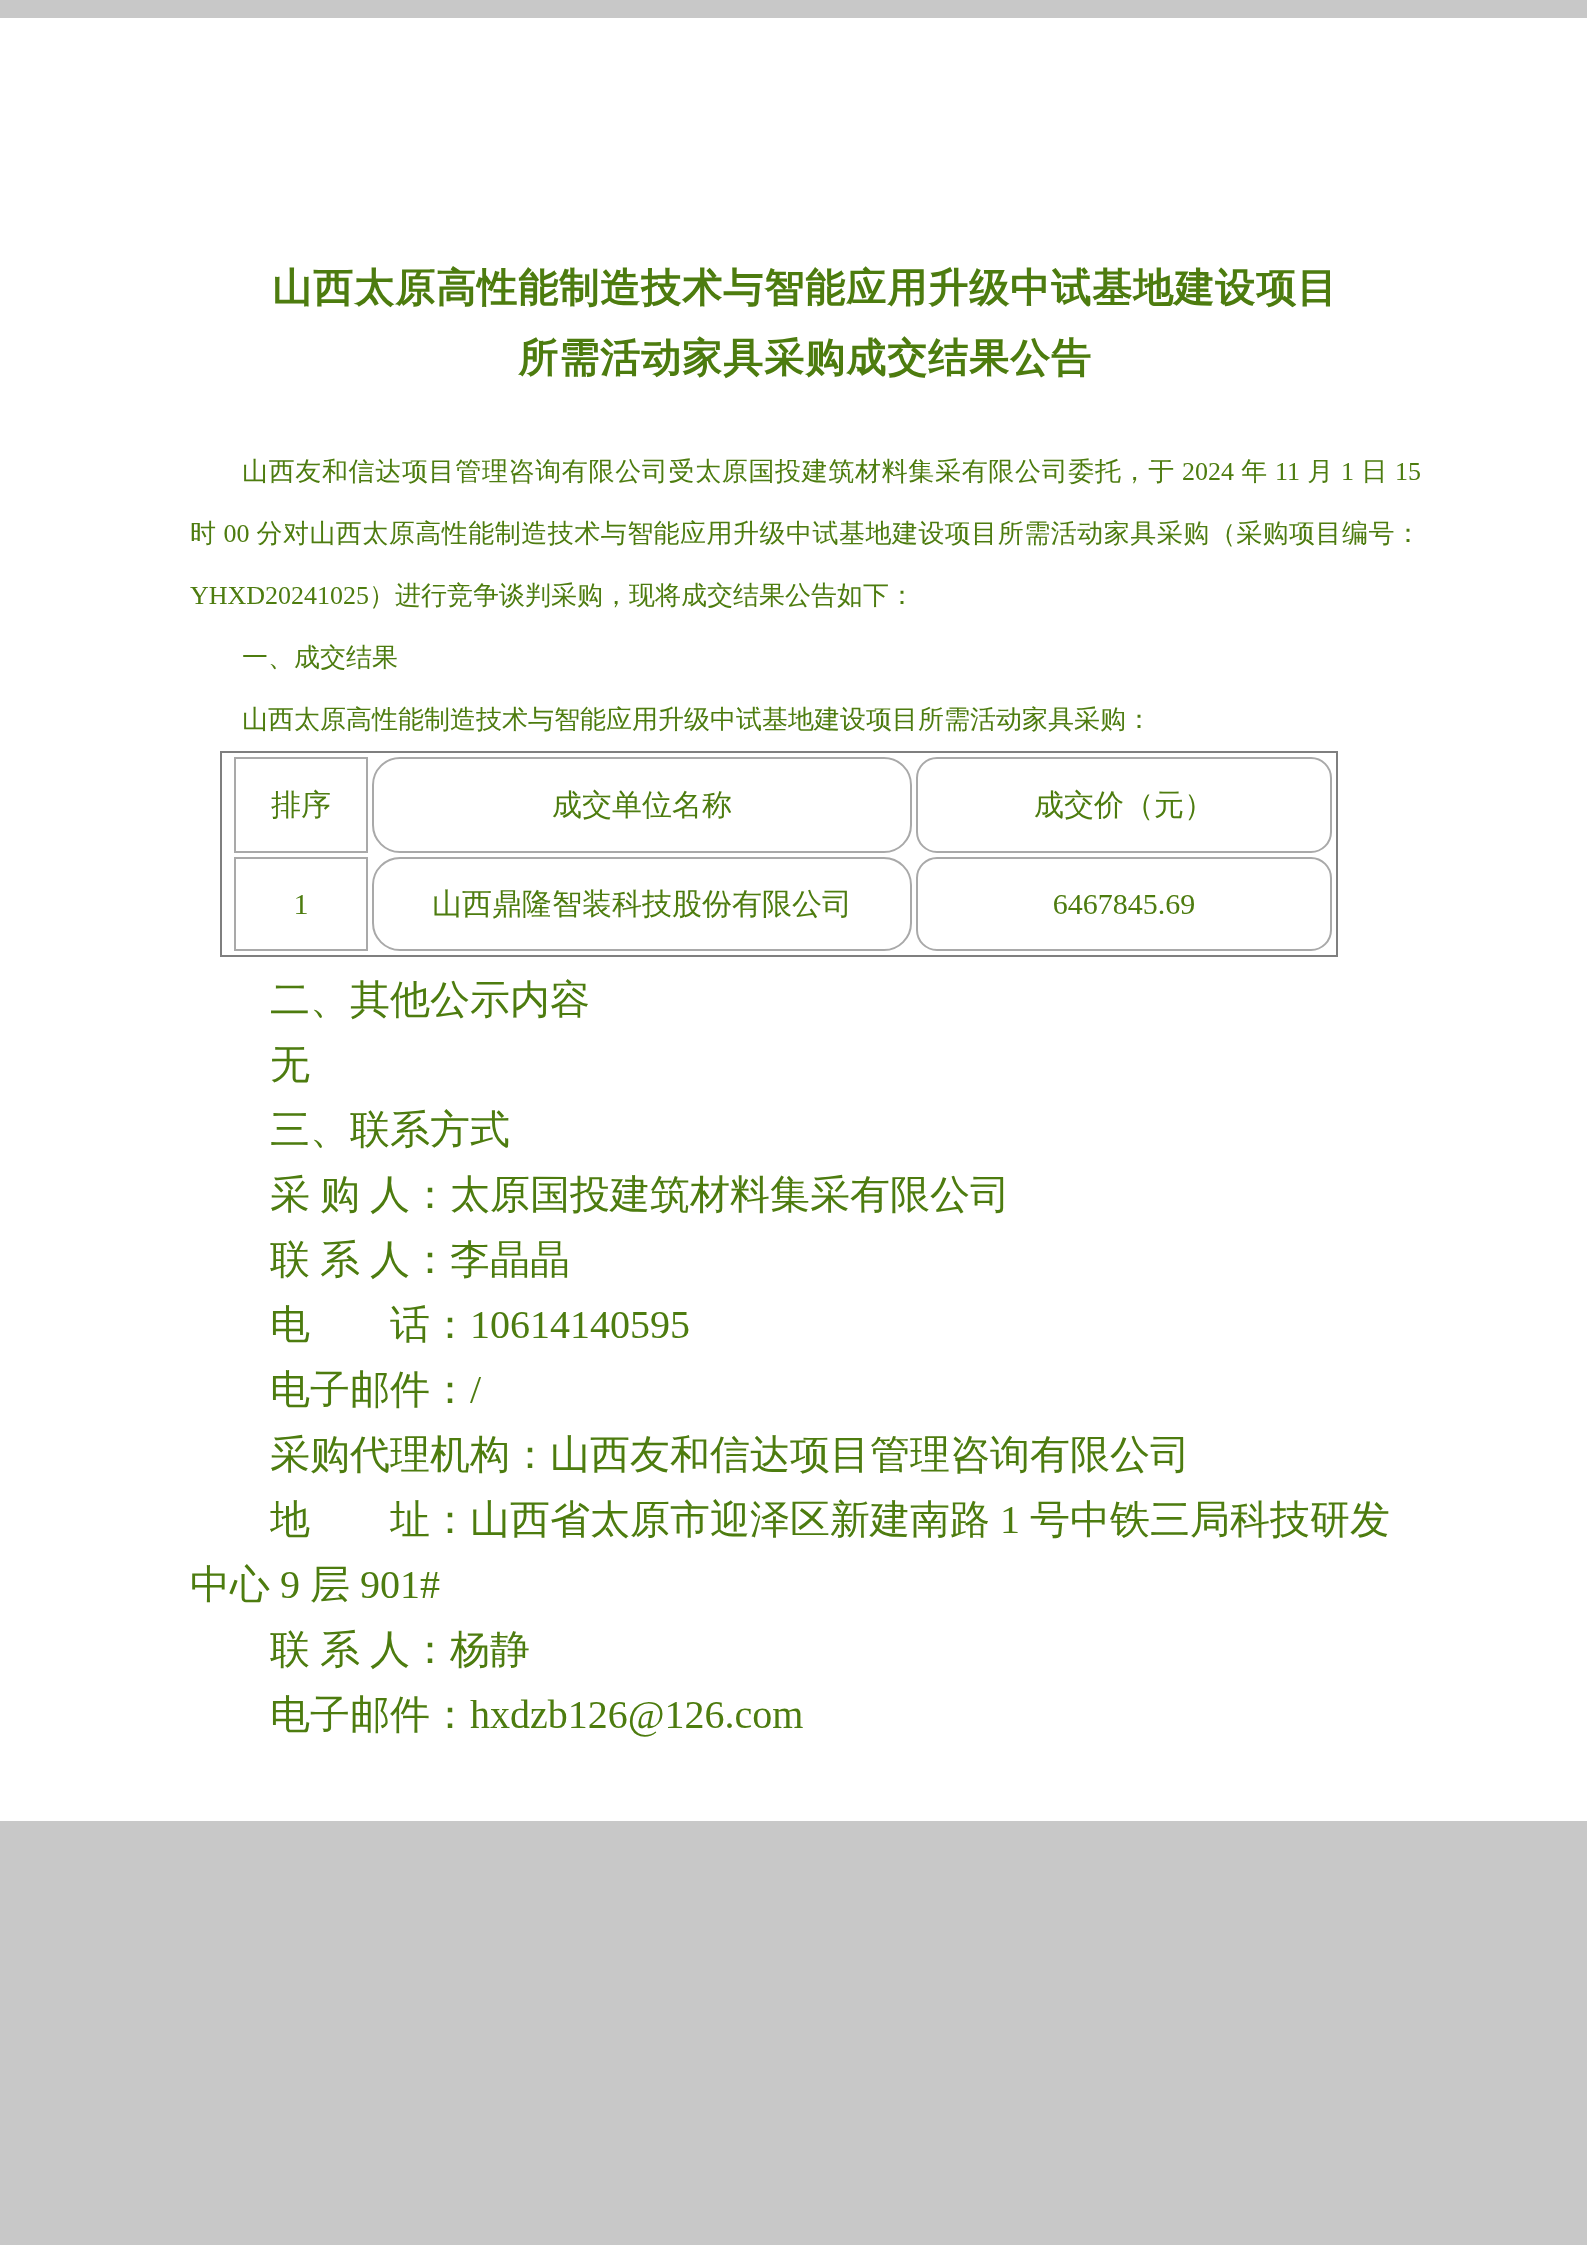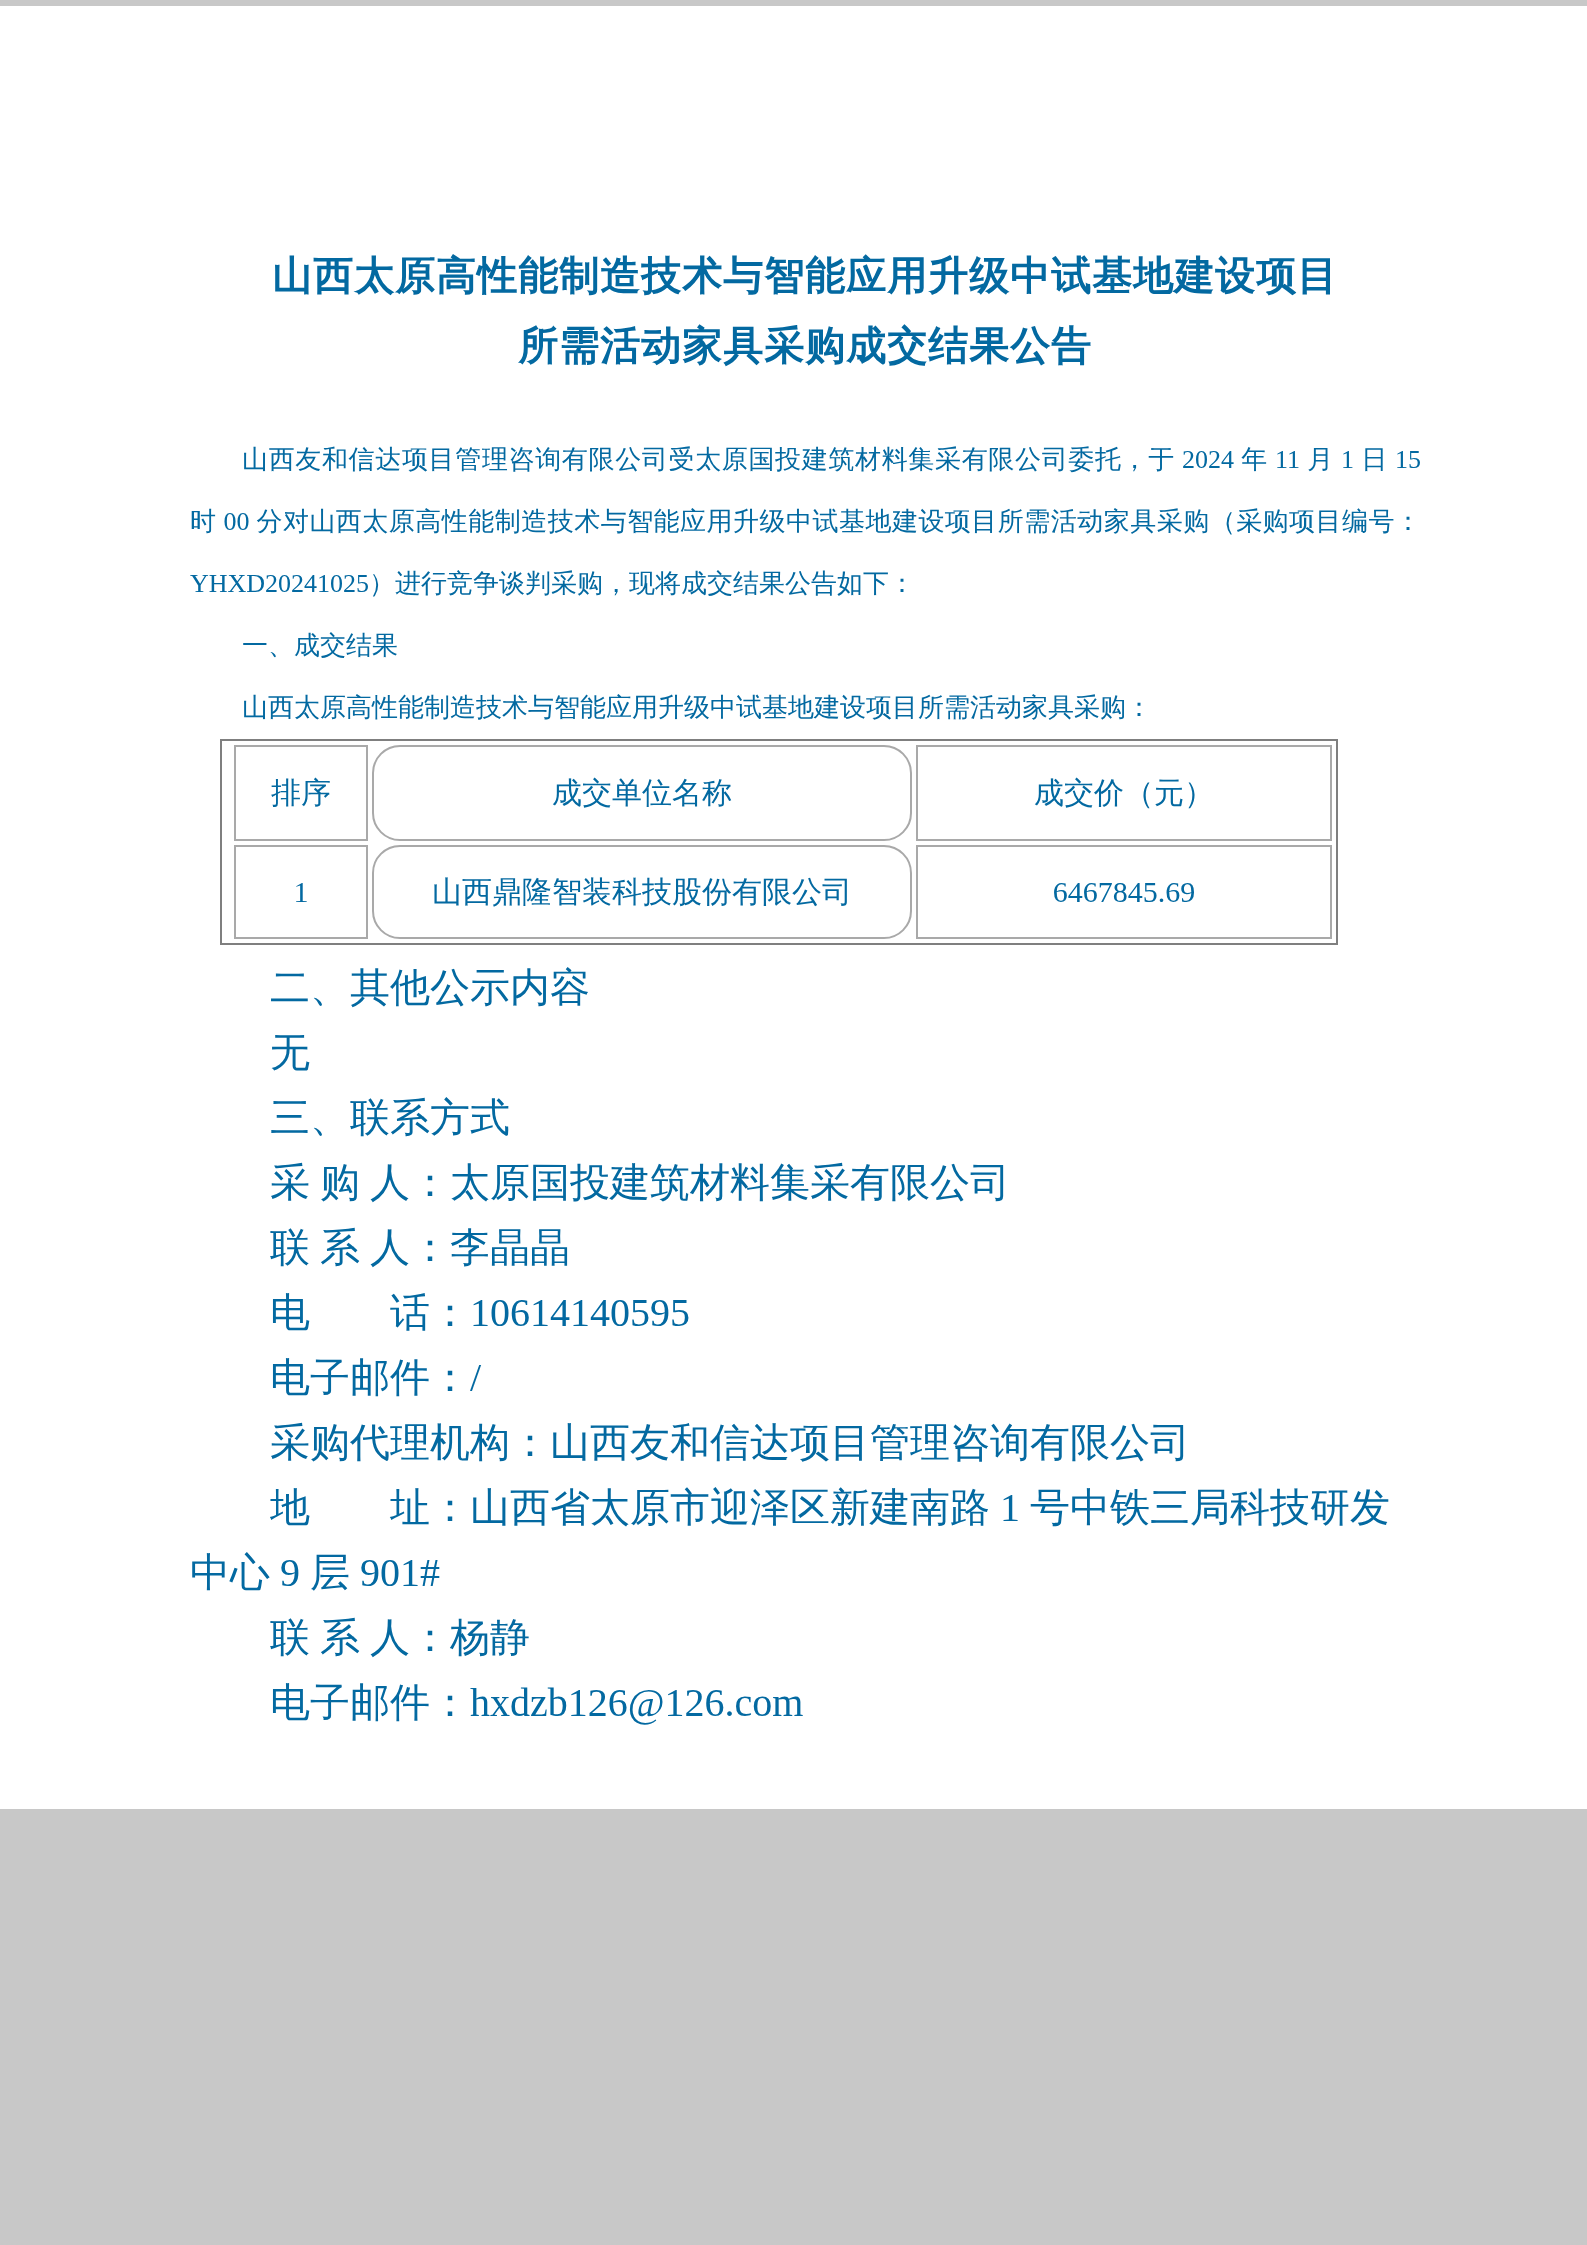--- a/index.html
+++ b/index.html
@@ -1,22 +1,22 @@
 <!DOCTYPE html>
 <html><head>
 <meta charset="utf-8">
 <style>
   html,body{margin:0;padding:0;background:#c8c8c8;}
   .page{
     position:relative;
     width:1587px;height:1803px;
     background:#ffffff;
-    margin:6px auto;
+    margin:18px auto;
     font-family:"Liberation Serif","DejaVu Serif",serif;
-    color:#0369a1;
+    color:#4d7c0f;
     overflow:hidden;
   }
   .content{
     position:absolute;
     left:190px;top:0;
     width:1231px;
   }
   .doc-title{
     margin-top:235px;
     font-size:40px;
@@ -51,21 +51,21 @@
   }
   table.result td{
     border:2px solid #a9a9a9;
     text-align:center;
     vertical-align:middle;
     font-size:30px;
     padding:0 6px;
   }
   td.c-rank{width:118px;}
   td.c-name{width:524px;border-radius:28px;}
-  td.c-price{width:400px;}
+  td.c-price{width:400px;border-radius:21px;}
   tr.hdr td{height:92px;}
   tr.data td{height:90px;}
 </style>
 </head>
 <body>
 
 <div class="page">
   <div class="content">
 
     <div class="doc-title">

